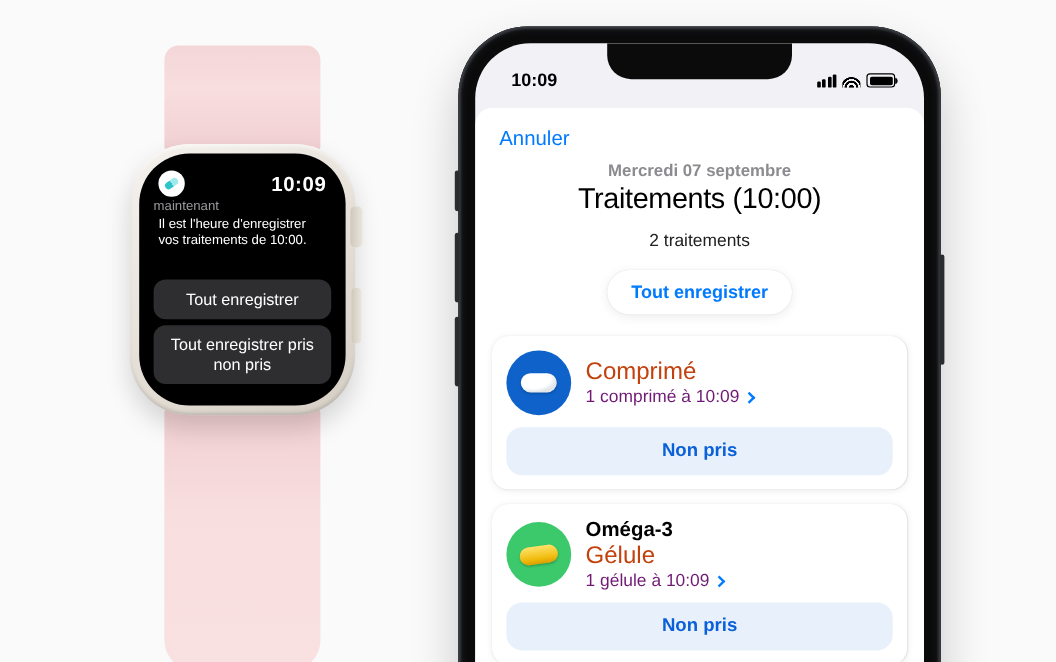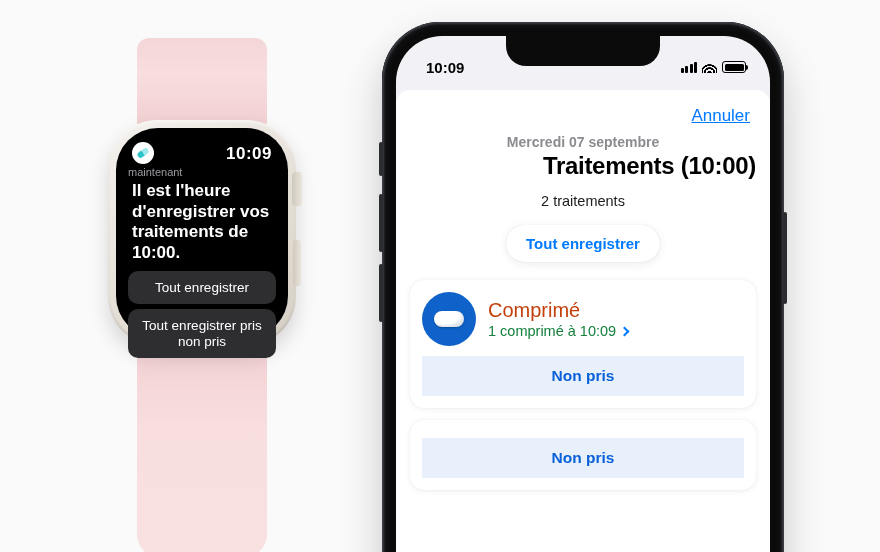--- a/index.html
+++ b/index.html
@@ -96,25 +96,25 @@
   }
   .watch-sub {
     text-align: left;
     font-size: 11px;
     color: #9a9a9f;
     padding-right: 4px;
     margin-top: -2px;
     margin-bottom: 3px;
   }
   .watch-headline {
-    font-size: 17px;
-    font-weight: 700;
+    font-size: 11px;
+    font-weight: 400;
     line-height: 1.22;
     padding: 0 4px;
-    margin-bottom: 2px;
+    margin-bottom: 20px;
   }
   .watch-action {
     background: #2e2e30;
     border-radius: 10px;
     text-align: center;
     padding: 9px 4px;
     font-size: 13.5px;
     font-weight: 500;
     margin-top: 5px;
     line-height: 1.15;
@@ -199,29 +199,28 @@
   .battery i{display:block;width:100%;height:100%;background:#000;border-radius:1.5px;}
 
   .sheet {
     margin-top: 6px;
     background: #fff;
     border-radius: 14px 14px 0 0;
     min-height: 740px;
     padding: 14px 14px 0 14px;
   }
   .sheet-top {
-    display:flex; justify-content:flex-end;
+    display:flex; 
     font-size: 17px;
     color: #007aff;
     padding: 2px 6px 8px;
-    text-decoration: underline;
   }
   .sheet-head { text-align:center; }
   .sheet-date { font-size:14px; color:#8b8b90; font-weight:700; }
-  .sheet-title { font-size:24px; font-weight:700; margin-top:2px; letter-spacing:-.3px;text-align:right; }
+  .sheet-title { font-size:24px; font-weight:400; margin-top:2px; letter-spacing:-.3px; }
   .sheet-sub { font-size:14.5px; color:#202022; margin-top:13px; }
   .log-all-pill {
     display:block;
     width: fit-content;
     margin: 16px auto 18px auto;
     background:#fff;
     border:none;
     font-size:15px;
     font-weight:600;
     color:#007aff;
@@ -256,37 +255,37 @@
   .capsule-shape {
     width:32px;height:15px;border-radius:8px;
     background: linear-gradient(180deg,#ffe36b 0%, #f0bb0d 70%, #d99e00 100%);
     box-shadow: 0 1px 2px rgba(0,0,0,.25);
     transform: rotate(-8deg);
   }
   .med-info { flex:1; }
   .med-name { font-size:17px; font-weight:700; }
   .med-type { font-size:20px; color:#c2410c; }
   .med-dose {
-    font-size:14.5px; color:#15803d; font-weight:500;
+    font-size:14.5px; color:#701a75; font-weight:500;
     display:flex; align-items:center; gap:3px; margin-top:1px;
   }
   .chevron {
     width:7px;height:7px;
     border-right:2px solid #007aff;
     border-bottom:2px solid #007aff;
     transform: rotate(-45deg);
     margin-left:2px;
   }
   .med-btn {
     display:block;
     width:100%;
     background:#e8f1fb;
     color:#0a60d8;
     border:none;
-    border-radius:0;
+    border-radius:13px;
     padding:11px 0;
     font-size:15.5px;
     font-weight:600;
     margin-top:6px;
   }
 </style>
 </head>
 <body>
 
 <div class="watch-wrap">
@@ -355,18 +354,31 @@
               <div class="med-dose">
                 <span>1 comprimé à 10:09</span>
                 <span class="chevron"></span>
               </div>
             </div>
           </div>
           <button class="med-btn">Non pris</button>
         </div>
 
         <div class="med-card">
+          <div class="med-head">
+            <div class="med-icon green">
+              <div class="capsule-shape"></div>
+            </div>
+            <div class="med-info">
+              <div class="med-name">Oméga-3</div>
+              <div class="med-type">Gélule</div>
+              <div class="med-dose">
+                <span>1 gélule à 10:09</span>
+                <span class="chevron"></span>
+              </div>
+            </div>
+          </div>
           <button class="med-btn">Non pris</button>
         </div>
       </div>
     </div>
   </div>
 </div>
 
 </body></html>

